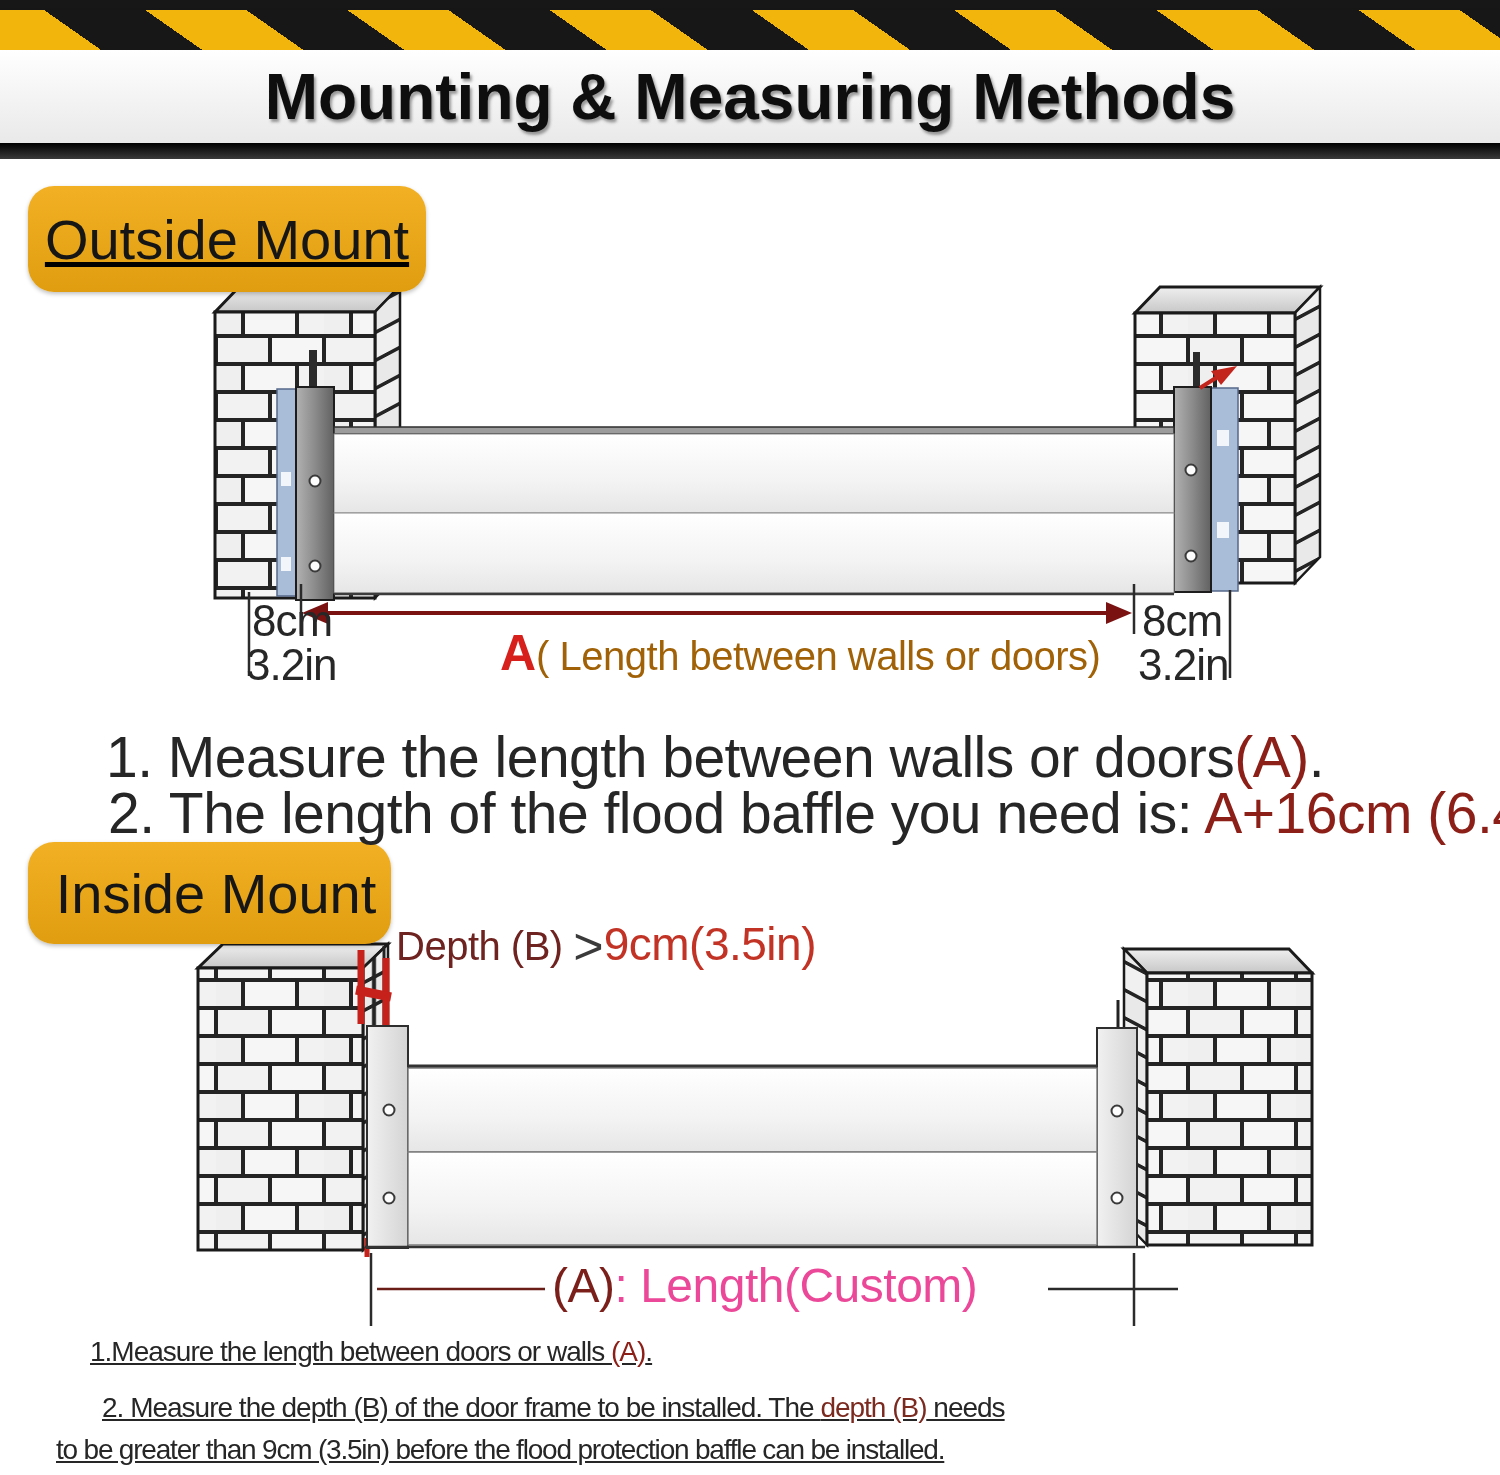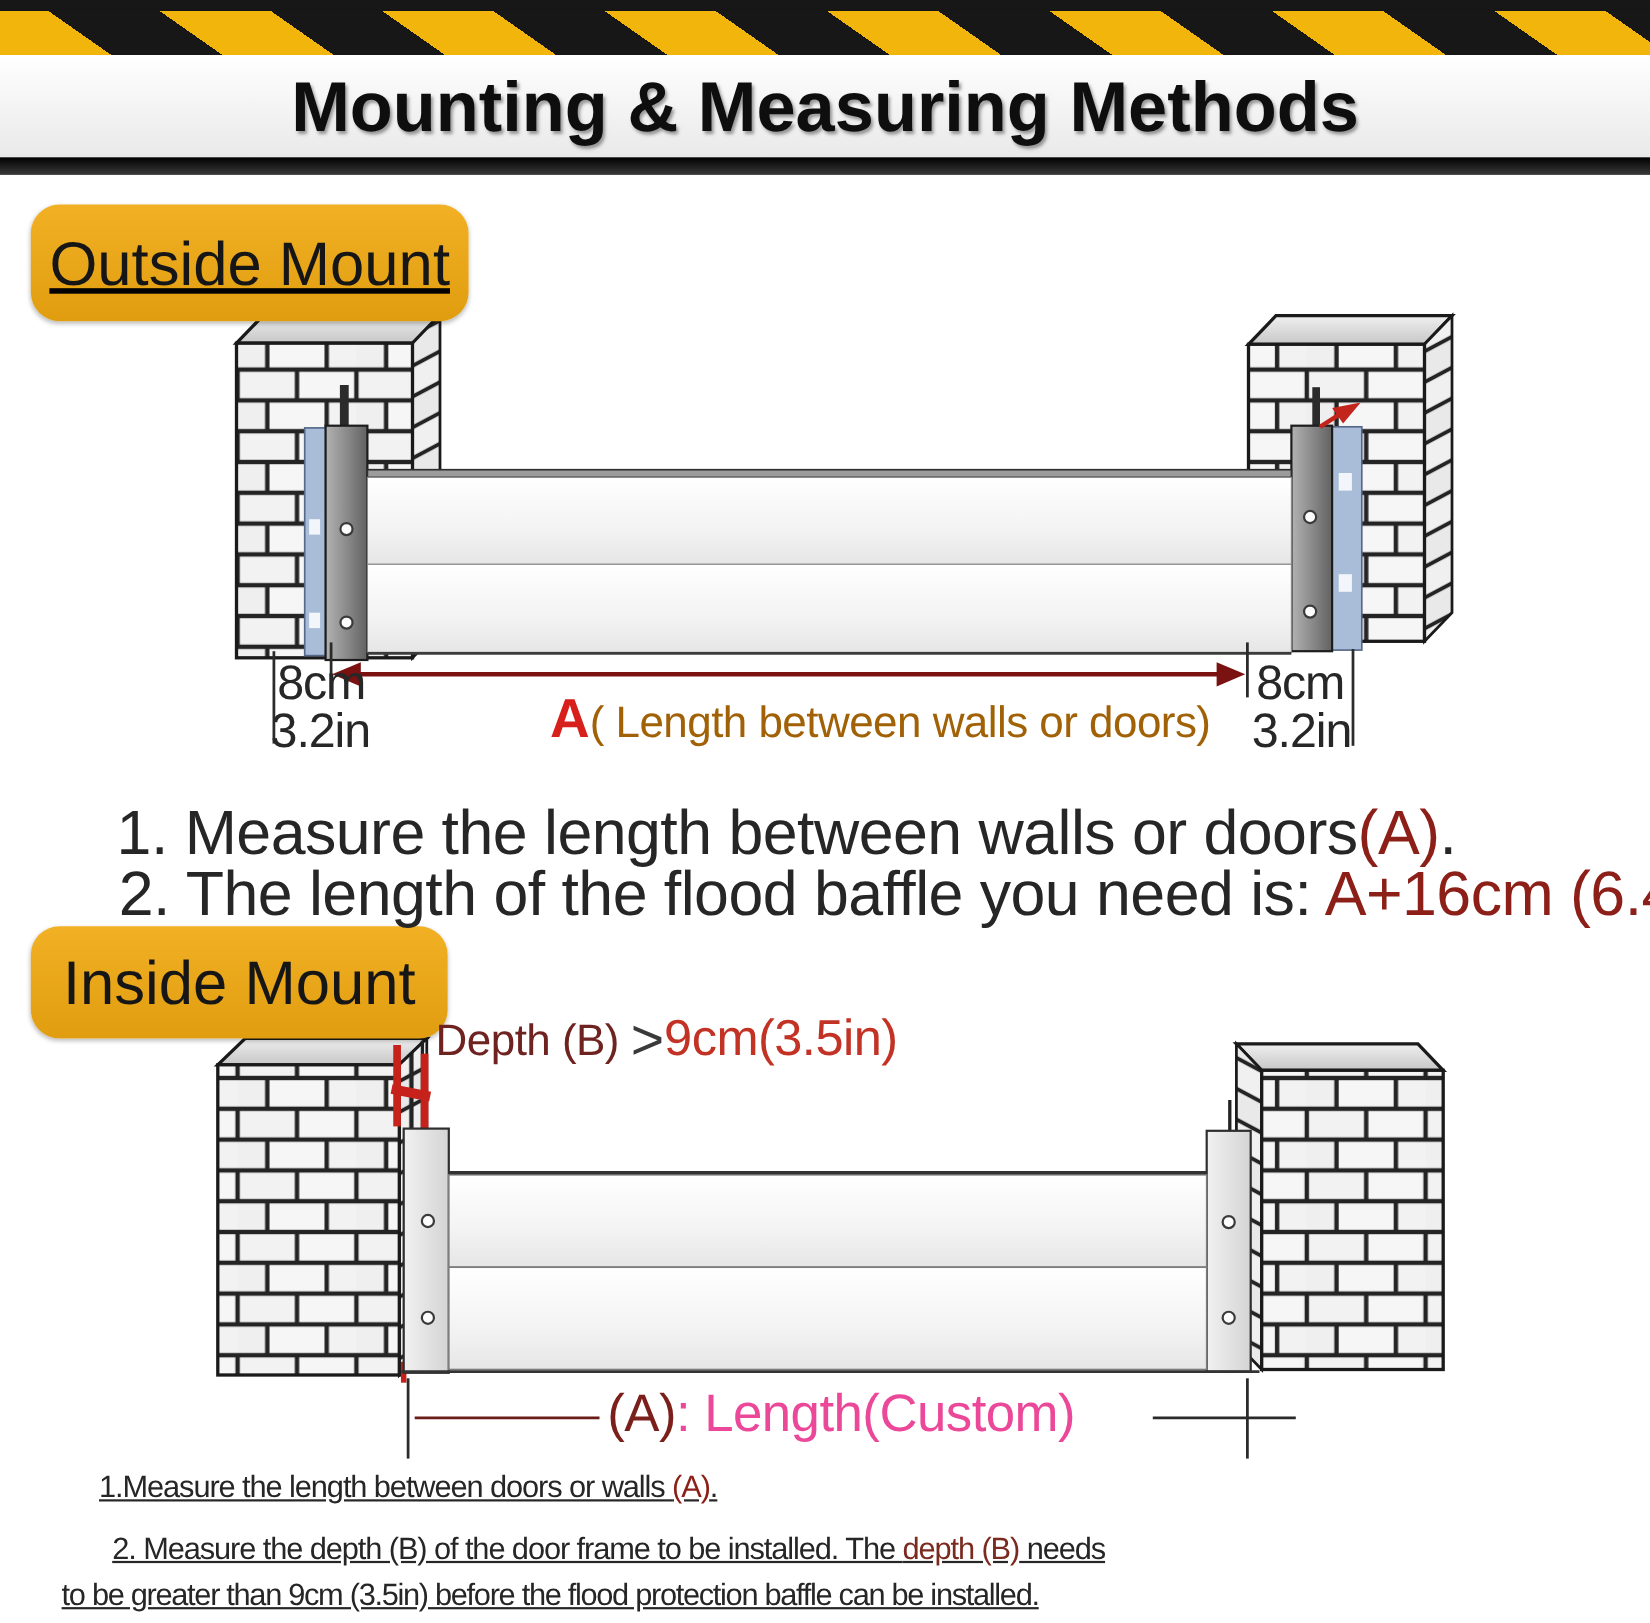--- a/index.html
+++ b/index.html
@@ -18,21 +18,21 @@
       letter-spacing:0px;text-shadow:2px 3px 3px rgba(90,90,90,.6);}
   .hz-bottombar{position:absolute;left:0;top:143px;width:100%;height:16px;
       background:linear-gradient(#000000,#3a3a3a);}
 
   
   .badge{position:absolute;display:flex;align-items:center;justify-content:center;
       background:linear-gradient(#f2b024,#e09d10);border-radius:26px;
       box-shadow:0 2px 4px rgba(0,0,0,.25);}
   .badge span{font-size:56px;color:#161616;}
   .badge.outside{left:28px;top:186px;width:398px;height:106px;text-decoration:underline;}
-  .badge.inside{left:28px;top:842px;width:379px;height:102px;}
+  .badge.inside{left:28px;top:842px;width:350px;height:102px;padding-left:13px;}
 
   
   svg.diagram{position:absolute;left:0;top:0;width:1500px;height:1475px;}
 
   
   .lbl{position:absolute;font-size:44px;color:#272727;letter-spacing:-1px;white-space:nowrap;}
   .span-label{position:absolute;left:500px;top:624px;white-space:nowrap;}
   .span-label .big-a{color:#d7201b;font-weight:bold;font-size:50px;}
   .span-label .paren{font-size:40px;color:#a16207;letter-spacing:-0.5px;}
   .step{position:absolute;font-size:57px;color:#262626;letter-spacing:-0.5px;white-space:nowrap;}

